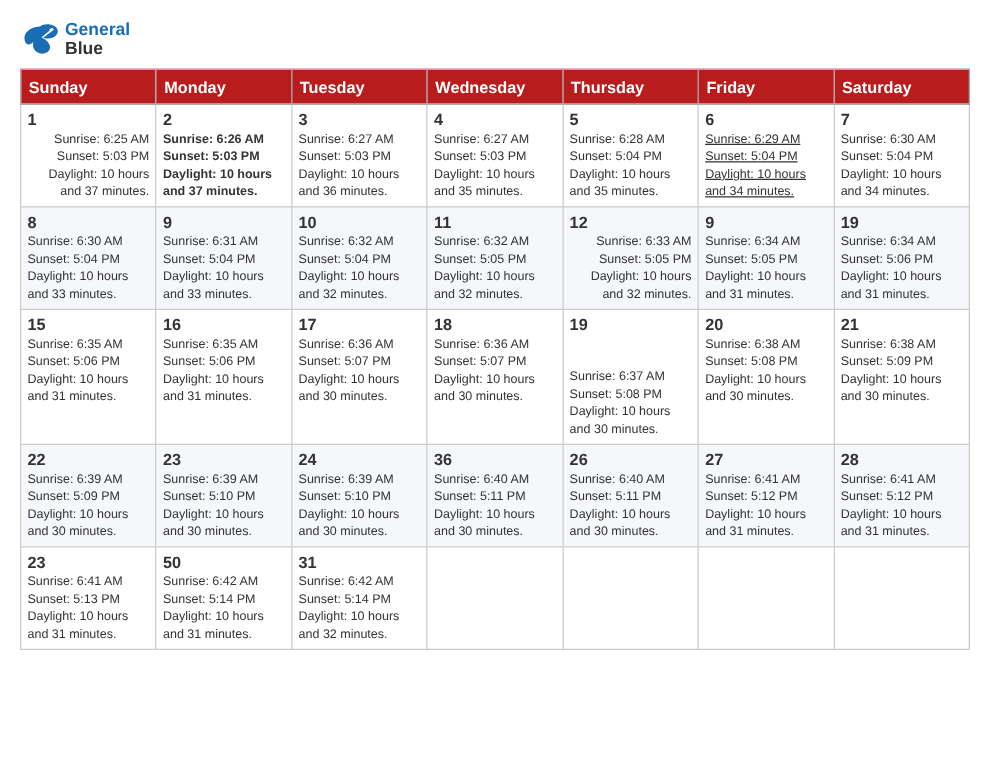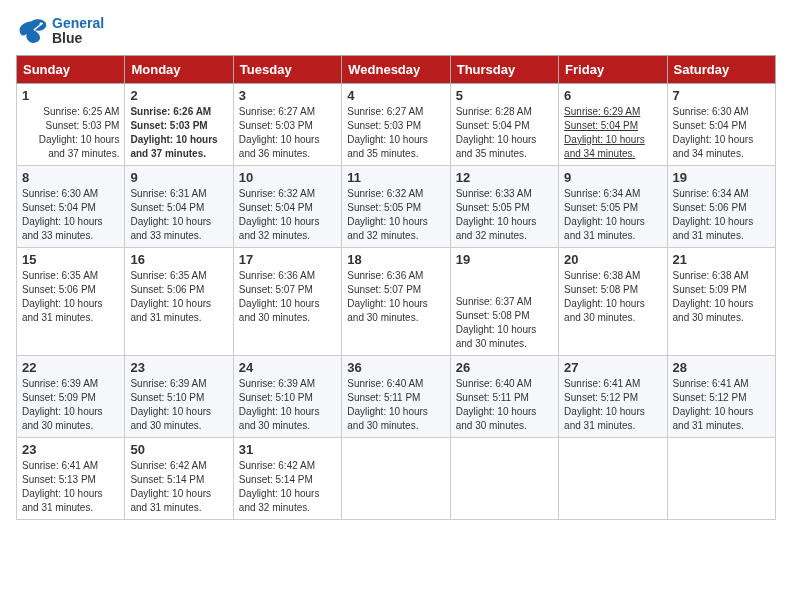--- a/index.html
+++ b/index.html
@@ -194,21 +194,21 @@
         </td>
         <td>
           <span class="day-num">11</span>
           <div class="day-info" style="white-space: pre-line;">Sunrise: 6:32 AM
 Sunset: 5:05 PM
 Daylight: 10 hours
 and 32 minutes.</div>
         </td>
         <td>
           <span class="day-num">12</span>
-          <div class="day-info" style="white-space: pre-line;">Sunrise: 6:33 AM
+          <div class="day-info" style="white-space: pre-line; text-align: right;">Sunrise: 6:33 AM
 Sunset: 5:05 PM
 Daylight: 10 hours
 and 32 minutes.</div>
         </td>
         <td>
           <span class="day-num">9</span>
           <div class="day-info" style="white-space: pre-line;">Sunrise: 6:34 AM
 Sunset: 5:05 PM
 Daylight: 10 hours
 and 31 minutes.</div>

